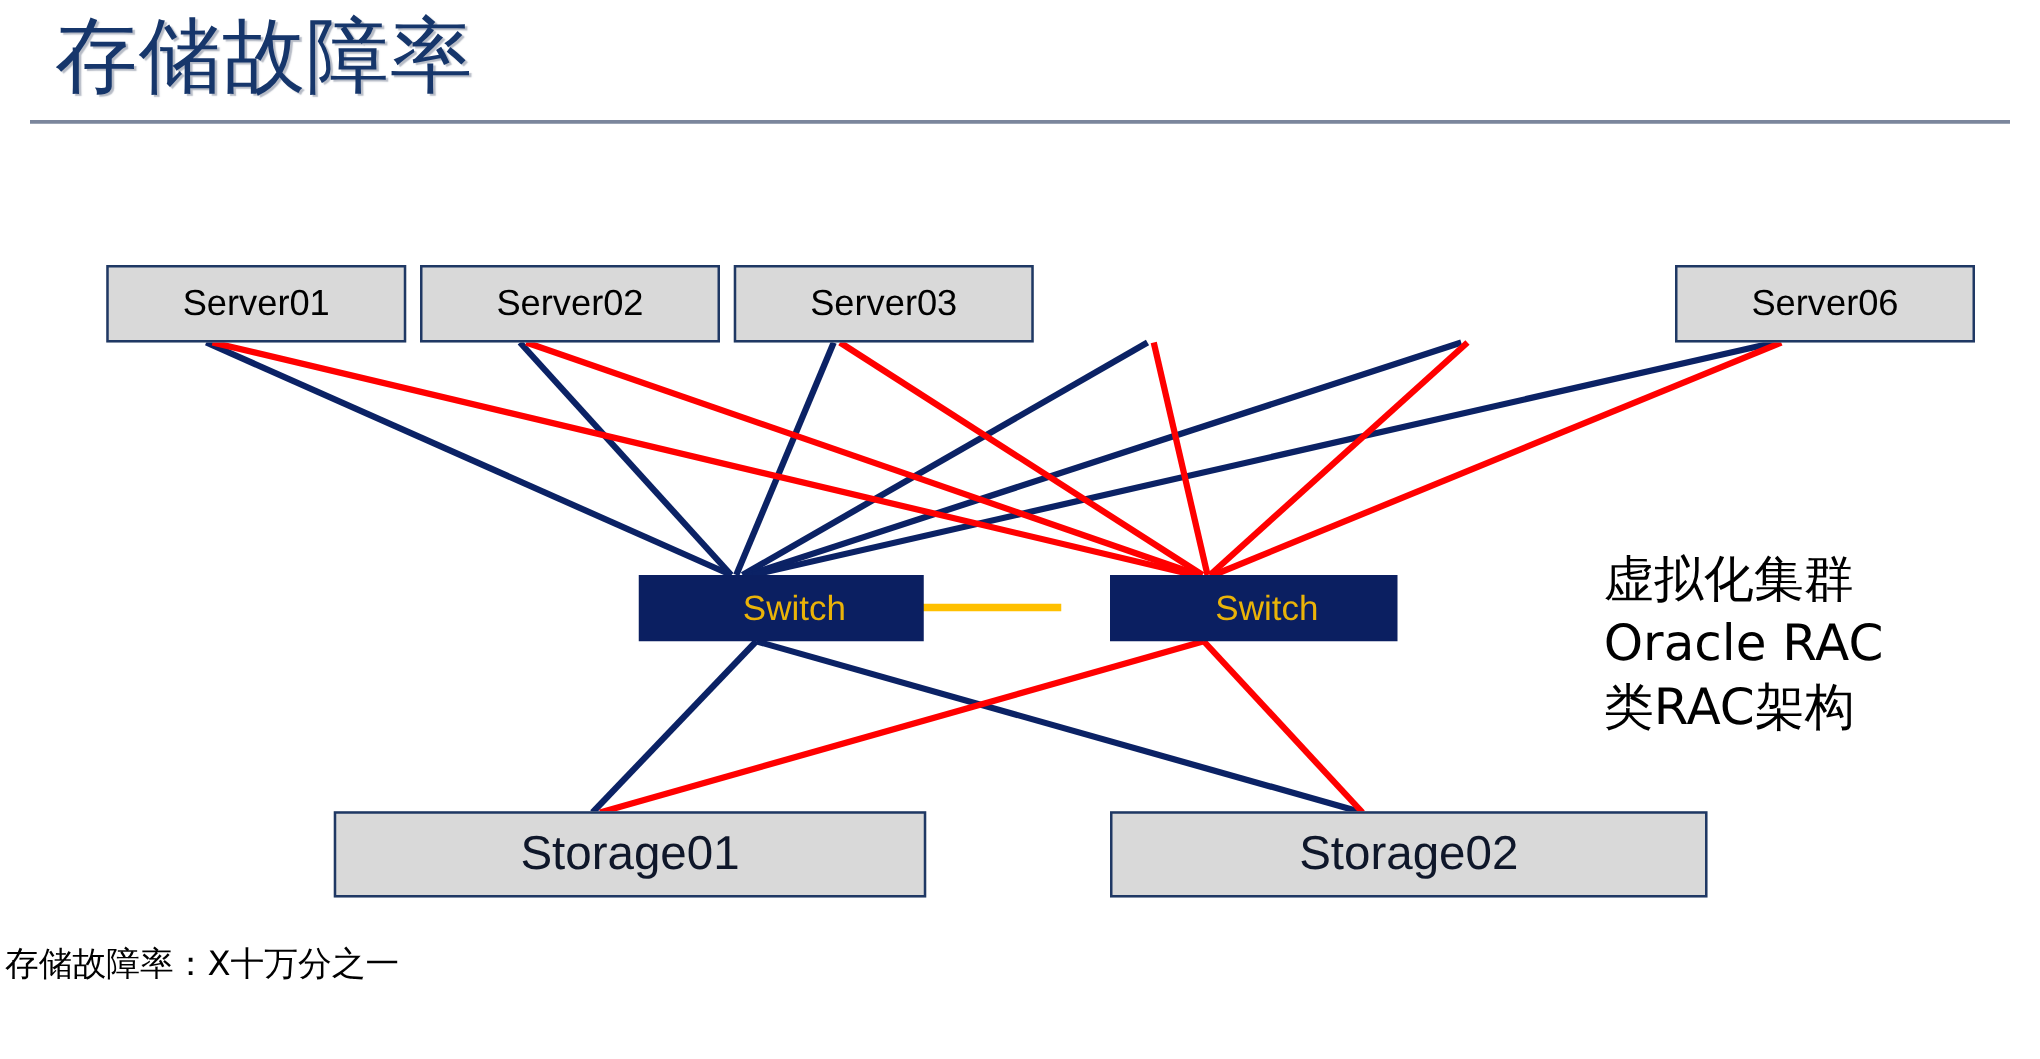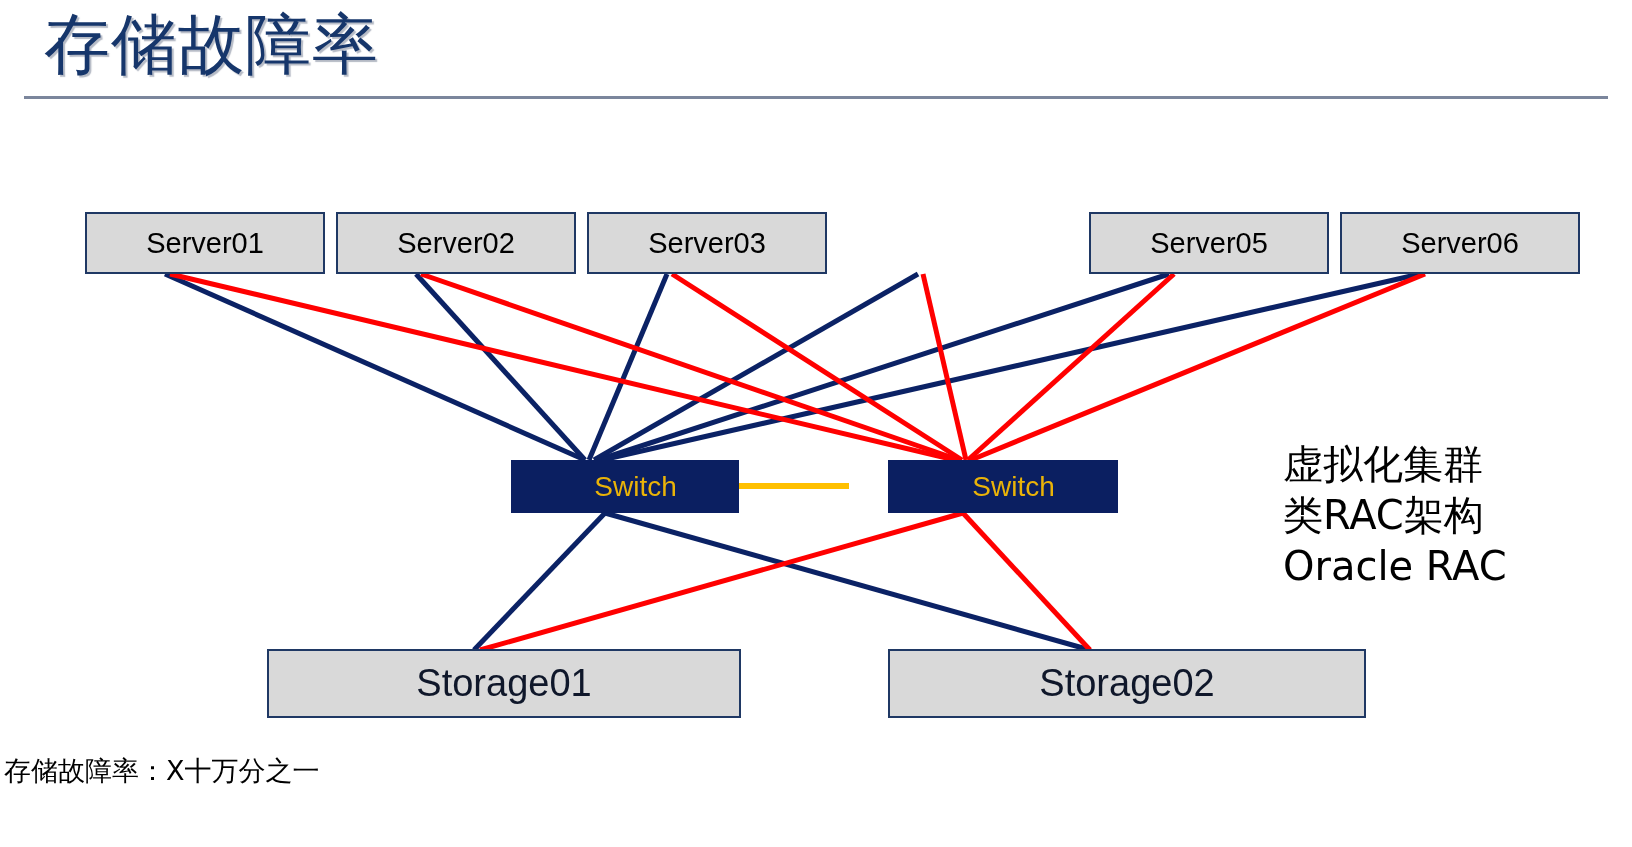--- a/index.html
+++ b/index.html
@@ -114,23 +114,20 @@
 
   <div class="node server" style="left:45px;top:212px;">
     <span>Server01</span>
   </div>
   <div class="node server" style="left:296px;top:212px;">
     <span>Server02</span>
   </div>
   <div class="node server" style="left:547px;top:212px;">
     <span>Server03</span>
   </div>
-  <div class="node server" style="left:1049px;top:212px;">
-    <span>Server05</span>
-  </div>
   <div class="node server" style="left:1300px;top:212px;">
     <span>Server06</span>
   </div>
 
   <div class="node switch" style="left:471px;top:460px;width:228px;">
     <span>Switch</span>
   </div>
   <div class="node switch" style="left:848px;top:460px;width:230px;">
     <span>Switch</span>
   </div>
@@ -140,17 +137,17 @@
   </div>
   <div class="node storage" style="left:848px;top:649px;width:478px;">
     <span>Storage02</span>
   </div>
 
 
   <div class="note" style="left:4px;top:753px;">存储故障率：X十万分之一</div>
 
   <div id="right-note">
     <div>虚拟化集群</div>
+    <div>Oracle RAC</div>
     <div>类RAC架构</div>
-    <div>Oracle RAC</div>
   </div>
 
 </div>
 
 </body></html>

